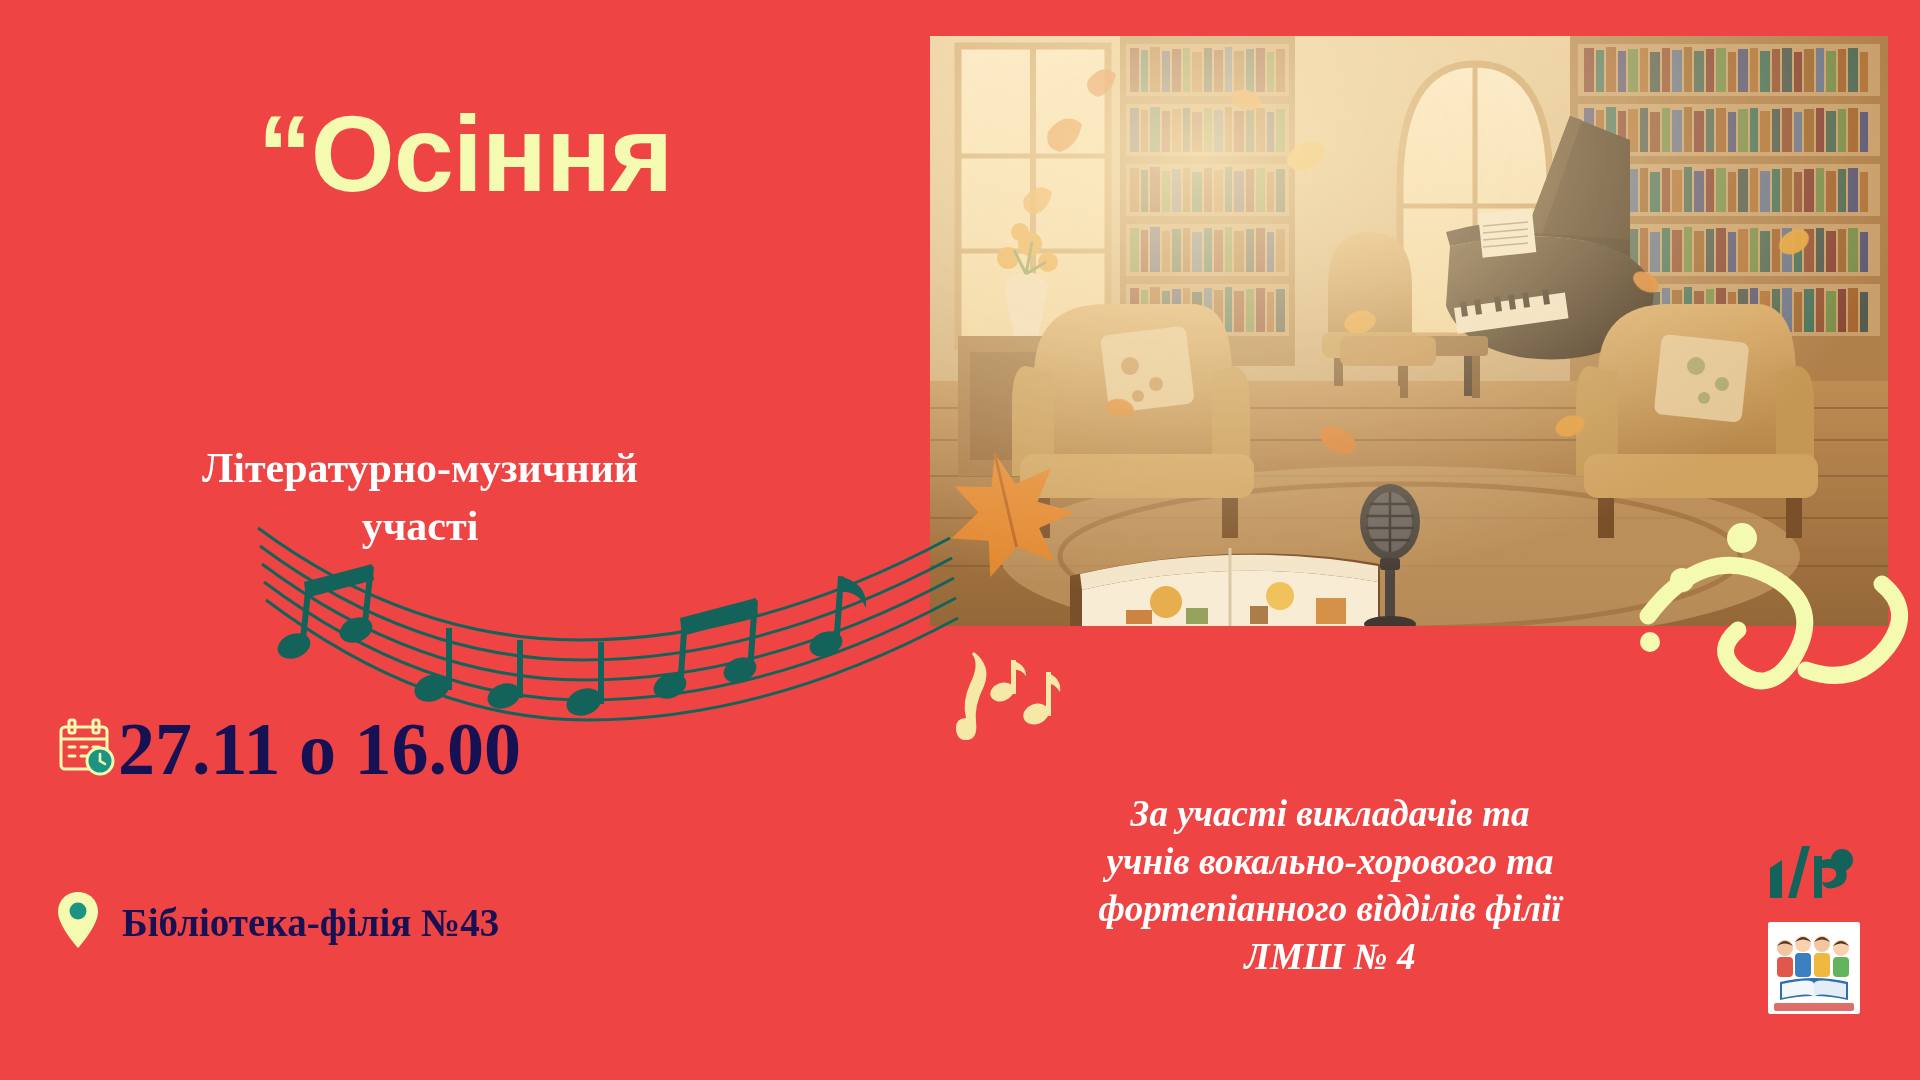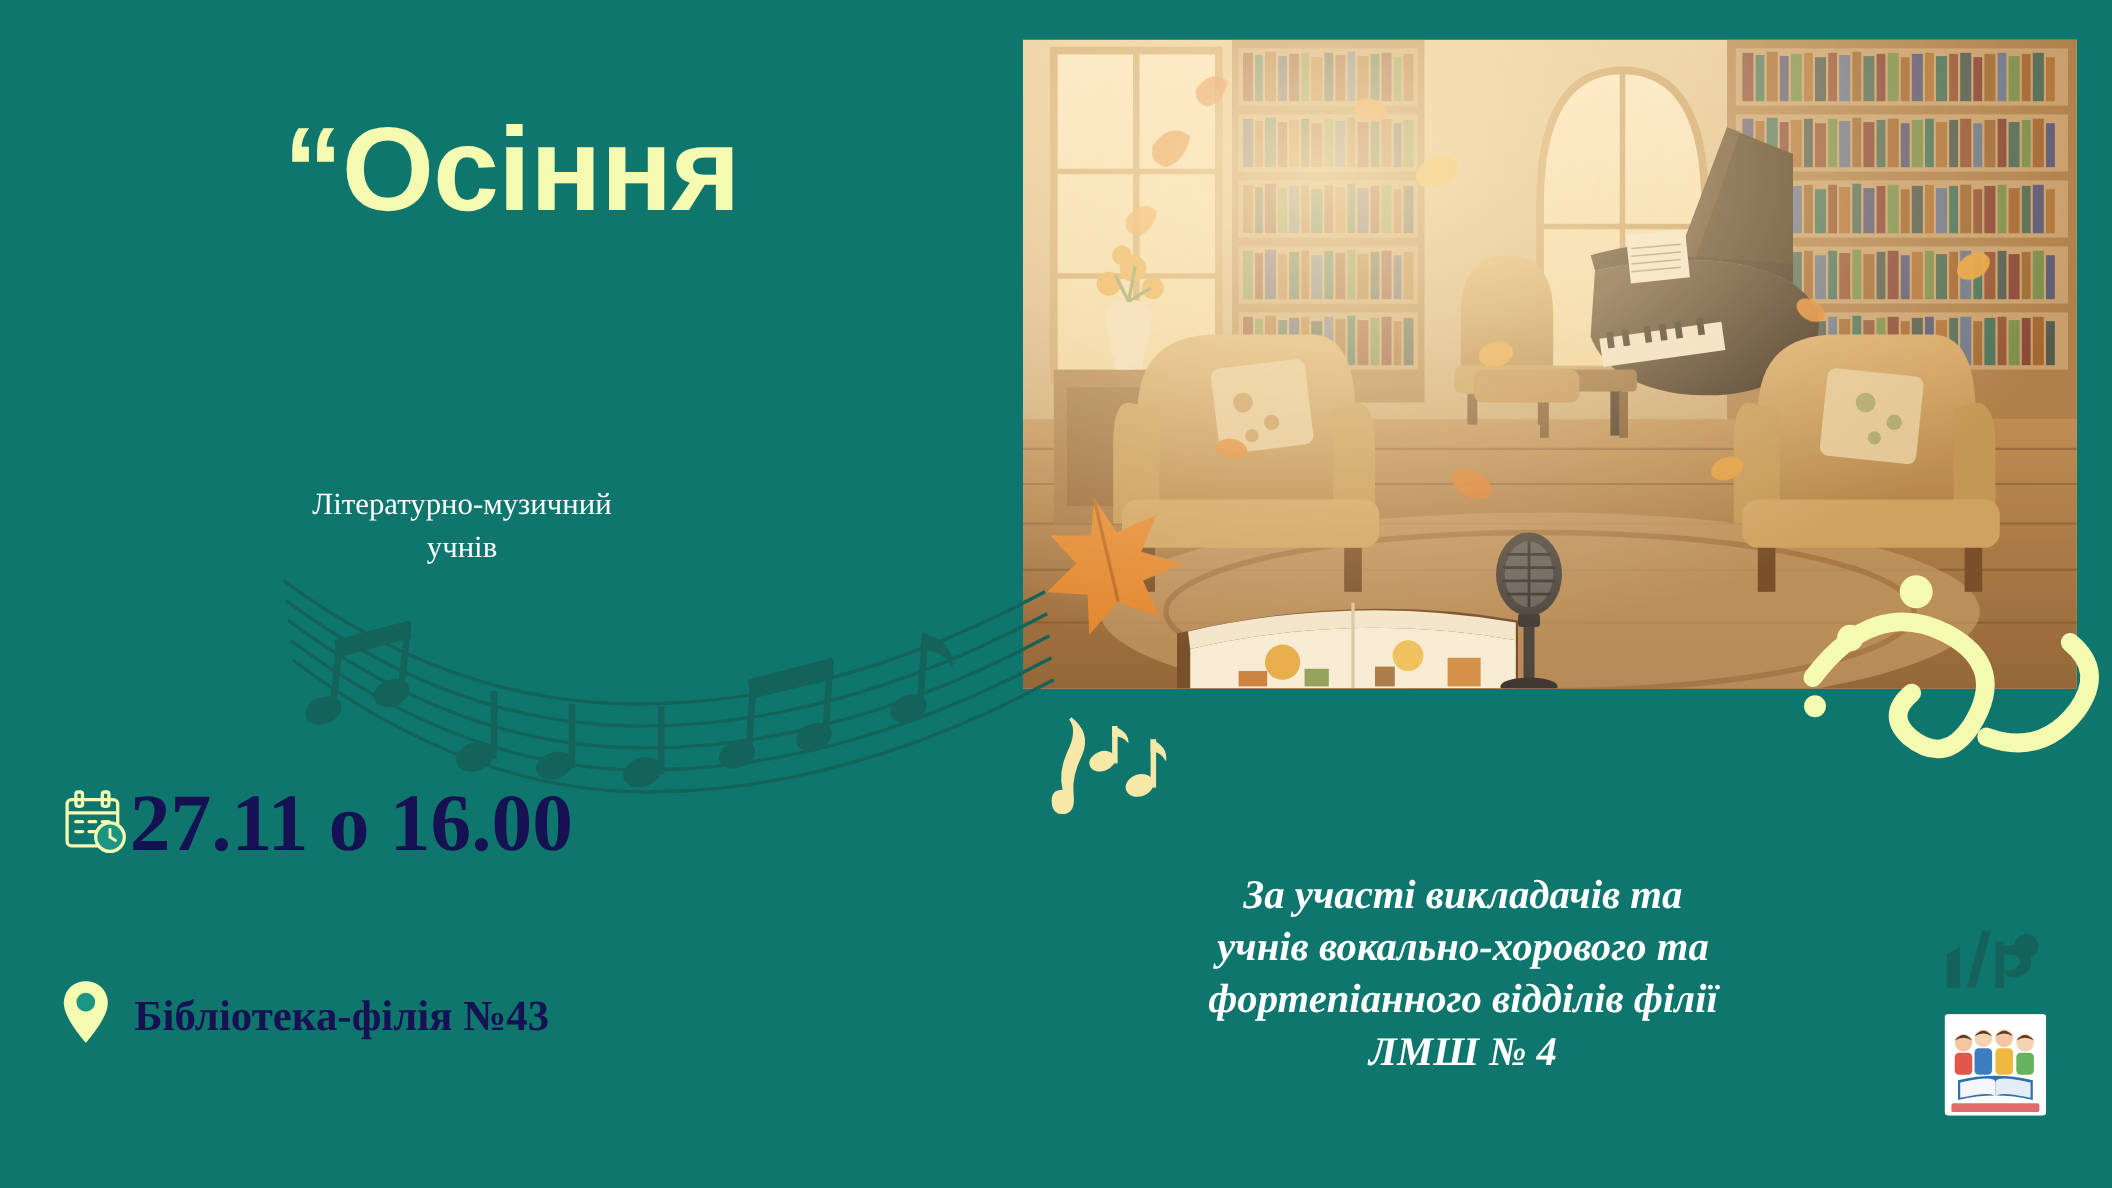--- a/index.html
+++ b/index.html
@@ -6,21 +6,21 @@
   html, body {
     margin: 0;
     padding: 0;
     background: #15907f;
   }
   #poster {
     position: relative;
     width: 1920px;
     height: 1080px;
     overflow: hidden;
-    background: #0f766e;
+    background: #ef4444;
     font-family: "Liberation Serif", serif;
   }
 
   
   .title-block {
     position: absolute;
     left: 0;
     top: 88px;
     width: 930px;
     text-align: center;
@@ -39,22 +39,22 @@
   .subtitle-block {
     position: absolute;
     left: 140px;
     top: 440px;
     width: 560px;
     text-align: center;
     z-index: 6;
   }
   .subtitle-line {
     font-family: "Liberation Serif", serif;
-    font-weight: 400;
-    font-size: 28px;
+    font-weight: 700;
+    font-size: 42px;
     line-height: 1.38;
     color: #ffffff;
   }
 
   
   .date-row {
     position: absolute;
     left: 56px;
     top: 712px;
     display: flex;
@@ -661,21 +661,21 @@
       </g>
     </svg>
   </div>
 
   <div class="title-block">
     <div class="title-line">“Осіння</div>
   </div>
 
   <div class="subtitle-block">
     <div class="subtitle-line">Літературно-музичний</div>
-    <div class="subtitle-line">учнів</div>
+    <div class="subtitle-line">участі</div>
   </div>
 
   <div class="staff-decor">
     <svg width="720" height="230" viewBox="0 0 720 230" xmlns="http://www.w3.org/2000/svg">
       <g fill="none" stroke="#14635a" stroke-width="3">
         <path d="M8 8 Q160 120 330 120 Q510 120 700 18"></path>
         <path d="M10 26 Q164 140 332 140 Q512 140 702 38"></path>
         <path d="M12 44 Q168 160 334 160 Q514 160 704 58"></path>
         <path d="M14 62 Q172 180 336 180 Q516 180 706 78"></path>
         <path d="M16 80 Q176 200 338 200 Q518 200 708 98"></path>

